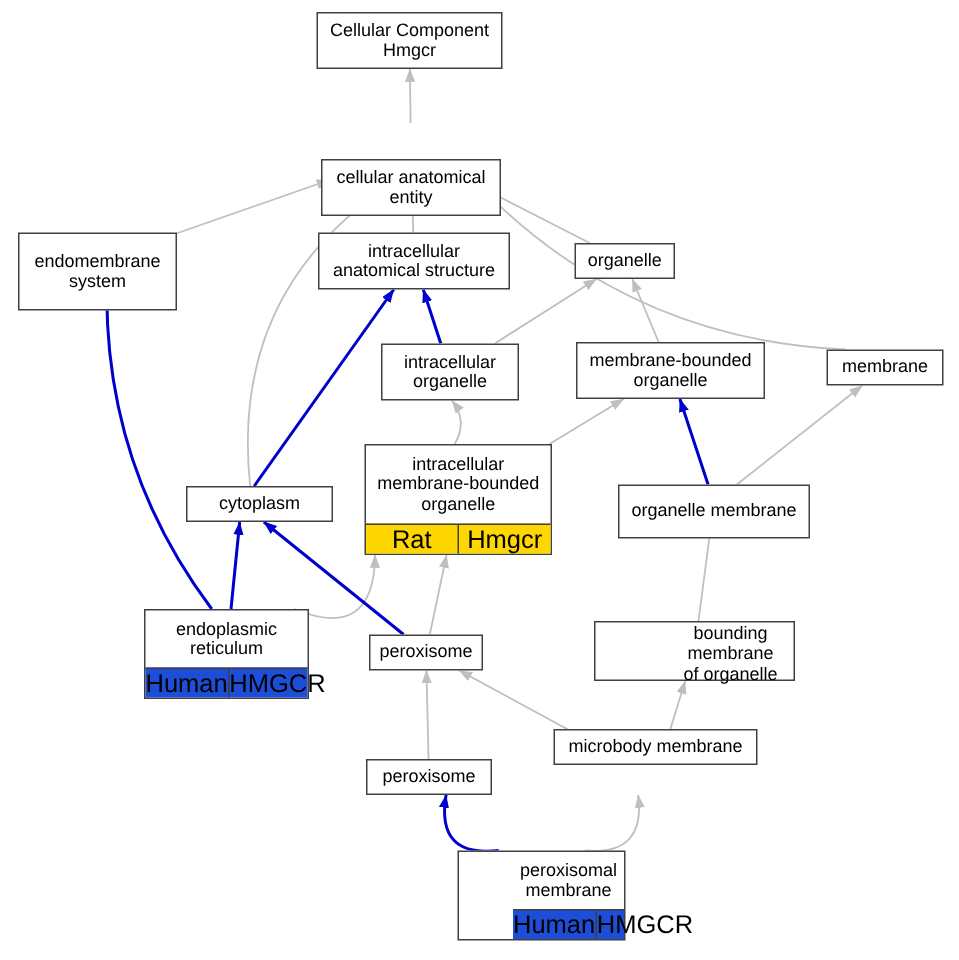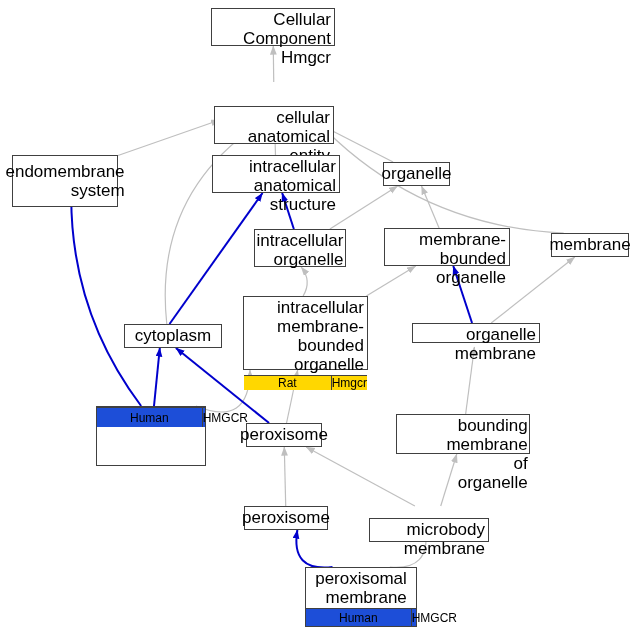--- a/index.html
+++ b/index.html
@@ -2,25 +2,25 @@
 <html><head>
 <meta charset="utf-8">
 <style>
   html,body{margin:0;padding:0;background:#ffffff;}
   #canvas{position:relative;width:639px;height:640px;background:#ffffff;
           font-family:"Liberation Sans","DejaVu Sans",sans-serif;overflow:hidden;}
   #edges{position:absolute;left:0;top:0;width:639px;height:640px;}
   .node{position:absolute;box-sizing:border-box;border:1px solid #404040;
         background:#ffffff;display:flex;flex-direction:column;z-index:2;}
   .node .title{flex:1;display:flex;align-items:center;justify-content:center;
-        text-align:right;line-height:1.12;font-size:17px;color:#000000;
+        text-align:center;line-height:1.12;font-size:12px;color:#000000;
         padding:1px 3px;white-space:pre-line;}
   .annrow{display:flex;border-top:1px solid #404040;height:19px;}
   .annrow .cell{flex:1;display:flex;align-items:center;justify-content:center;
-        font-size:12px;color:#000000;margin-left:33px;}
+        font-size:17px;color:#000000;}
   .annrow .cell + .cell{border-left:1px solid #404040;}
   .ann-rat{background:#FFD700;}
   .ann-human{background:#1d4ed8;}
 </style>
 </head>
 <body>
 
 <div id="canvas">
   <svg id="edges" viewBox="0 0 639 640">
     <defs>
@@ -95,43 +95,45 @@
 membrane-bounded
 organelle</div>
         <div class="annrow ann-rat">
           <div class="cell">Rat</div>
           <div class="cell">Hmgcr</div>
         </div>
       </div>
       <div class="node" style="left: 124px; top: 324px; width: 98px; height: 24px;">
         <div class="title">cytoplasm</div>
       </div>
-      <div class="node" style="left: 412px; top: 323px; width: 128px; height: 20px;">
+      <div class="node" style="left: 412px; top: 323px; width: 128px; height: 36px;">
         <div class="title">organelle membrane</div>
       </div>
       <div class="node" style="left: 96px; top: 406px; width: 110px; height: 60px;">
+        <div class="title">endoplasmic
+reticulum</div>
         <div class="annrow ann-human">
           <div class="cell">Human</div>
           <div class="cell">HMGCR</div>
         </div>
       </div>
       <div class="node" style="left: 396px; top: 414px; width: 134px; height: 40px; padding-left: 48px;">
         <div class="title">bounding membrane
 of organelle</div>
       </div>
       <div class="node" style="left: 246px; top: 423px; width: 76px; height: 24px;">
         <div class="title">peroxisome</div>
       </div>
       <div class="node" style="left: 244px; top: 506px; width: 84px; height: 24px;">
         <div class="title">peroxisome</div>
       </div>
-      <div class="node" style="left: 369px; top: 518px; width: 120px; height: 24px;">
+      <div class="node" style="left: 369px; top: 486px; width: 136px; height: 24px;">
         <div class="title">microbody membrane</div>
       </div>
-      <div class="node" style="left: 305px; top: 567px; width: 112px; height: 60px;">
+      <div class="node" style="left: 305px; top: 567px; width: 112px; height: 60px; padding-left: 36px;">
         <div class="title">peroxisomal
 membrane</div>
         <div class="annrow ann-human">
           <div class="cell">Human</div>
           <div class="cell">HMGCR</div>
         </div>
       </div>
     </div>
 </div>
 

